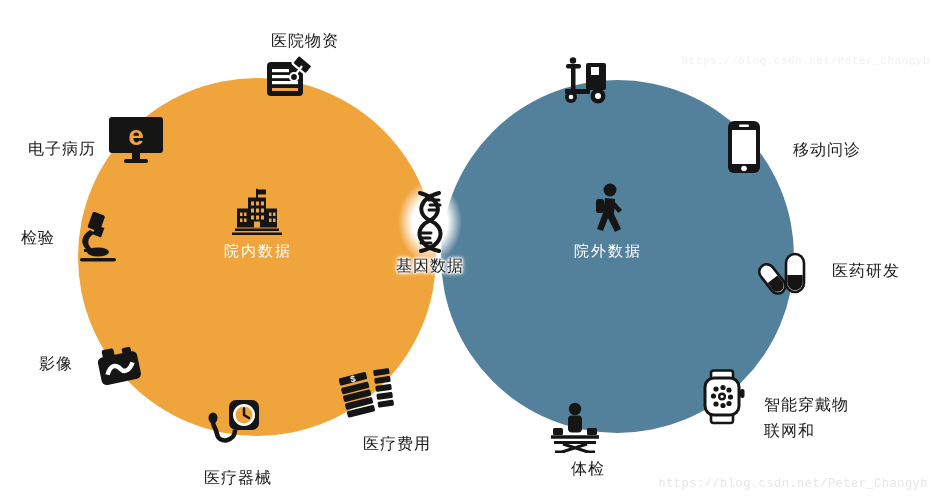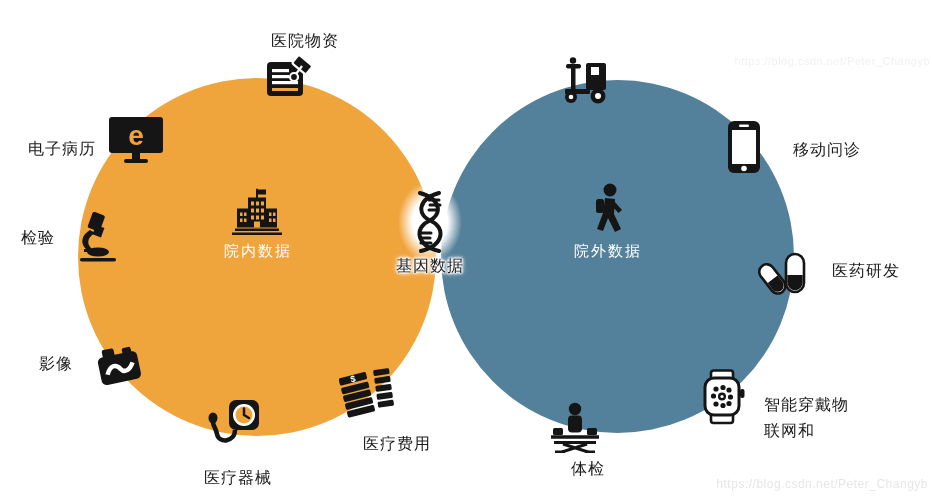--- a/index.html
+++ b/index.html
@@ -19,21 +19,21 @@
   }
   .lbl-circle { color:#ffffff; font-size:15px; letter-spacing:2px; }
   .lbl-halo {
     text-shadow:0 0 3px #fff,0 0 5px #fff,0 0 7px #fff,
                 1px 1px 2px #fff,-1px -1px 2px #fff,1px -1px 2px #fff,-1px 1px 2px #fff;
   }
   .lbl-multiline {
     transform:none; white-space:pre-line; line-height:26px; text-align:left;
   }
   .dna-wrap { background:radial-gradient(closest-side,#ffffff 55%,rgba(255,255,255,0)); padding:10px; }
-  .wm { position:absolute; color:#e6e6e6; letter-spacing:.5px; }
+  .wm { position:absolute; color:#e6e6e6; letter-spacing:.5px;font-family:Liberation Mono, monospace; }
   .wm-top { right:2px; top:55px; font-size:11px; color:#f1f1f1; }
   .wm-bottom { right:4px; top:477px; font-size:12px; }
 </style>
 </head>
 <body>
 
 <div class="stage">
 
   <div class="circle c-inner"></div>
   <div class="circle c-outer"></div>

